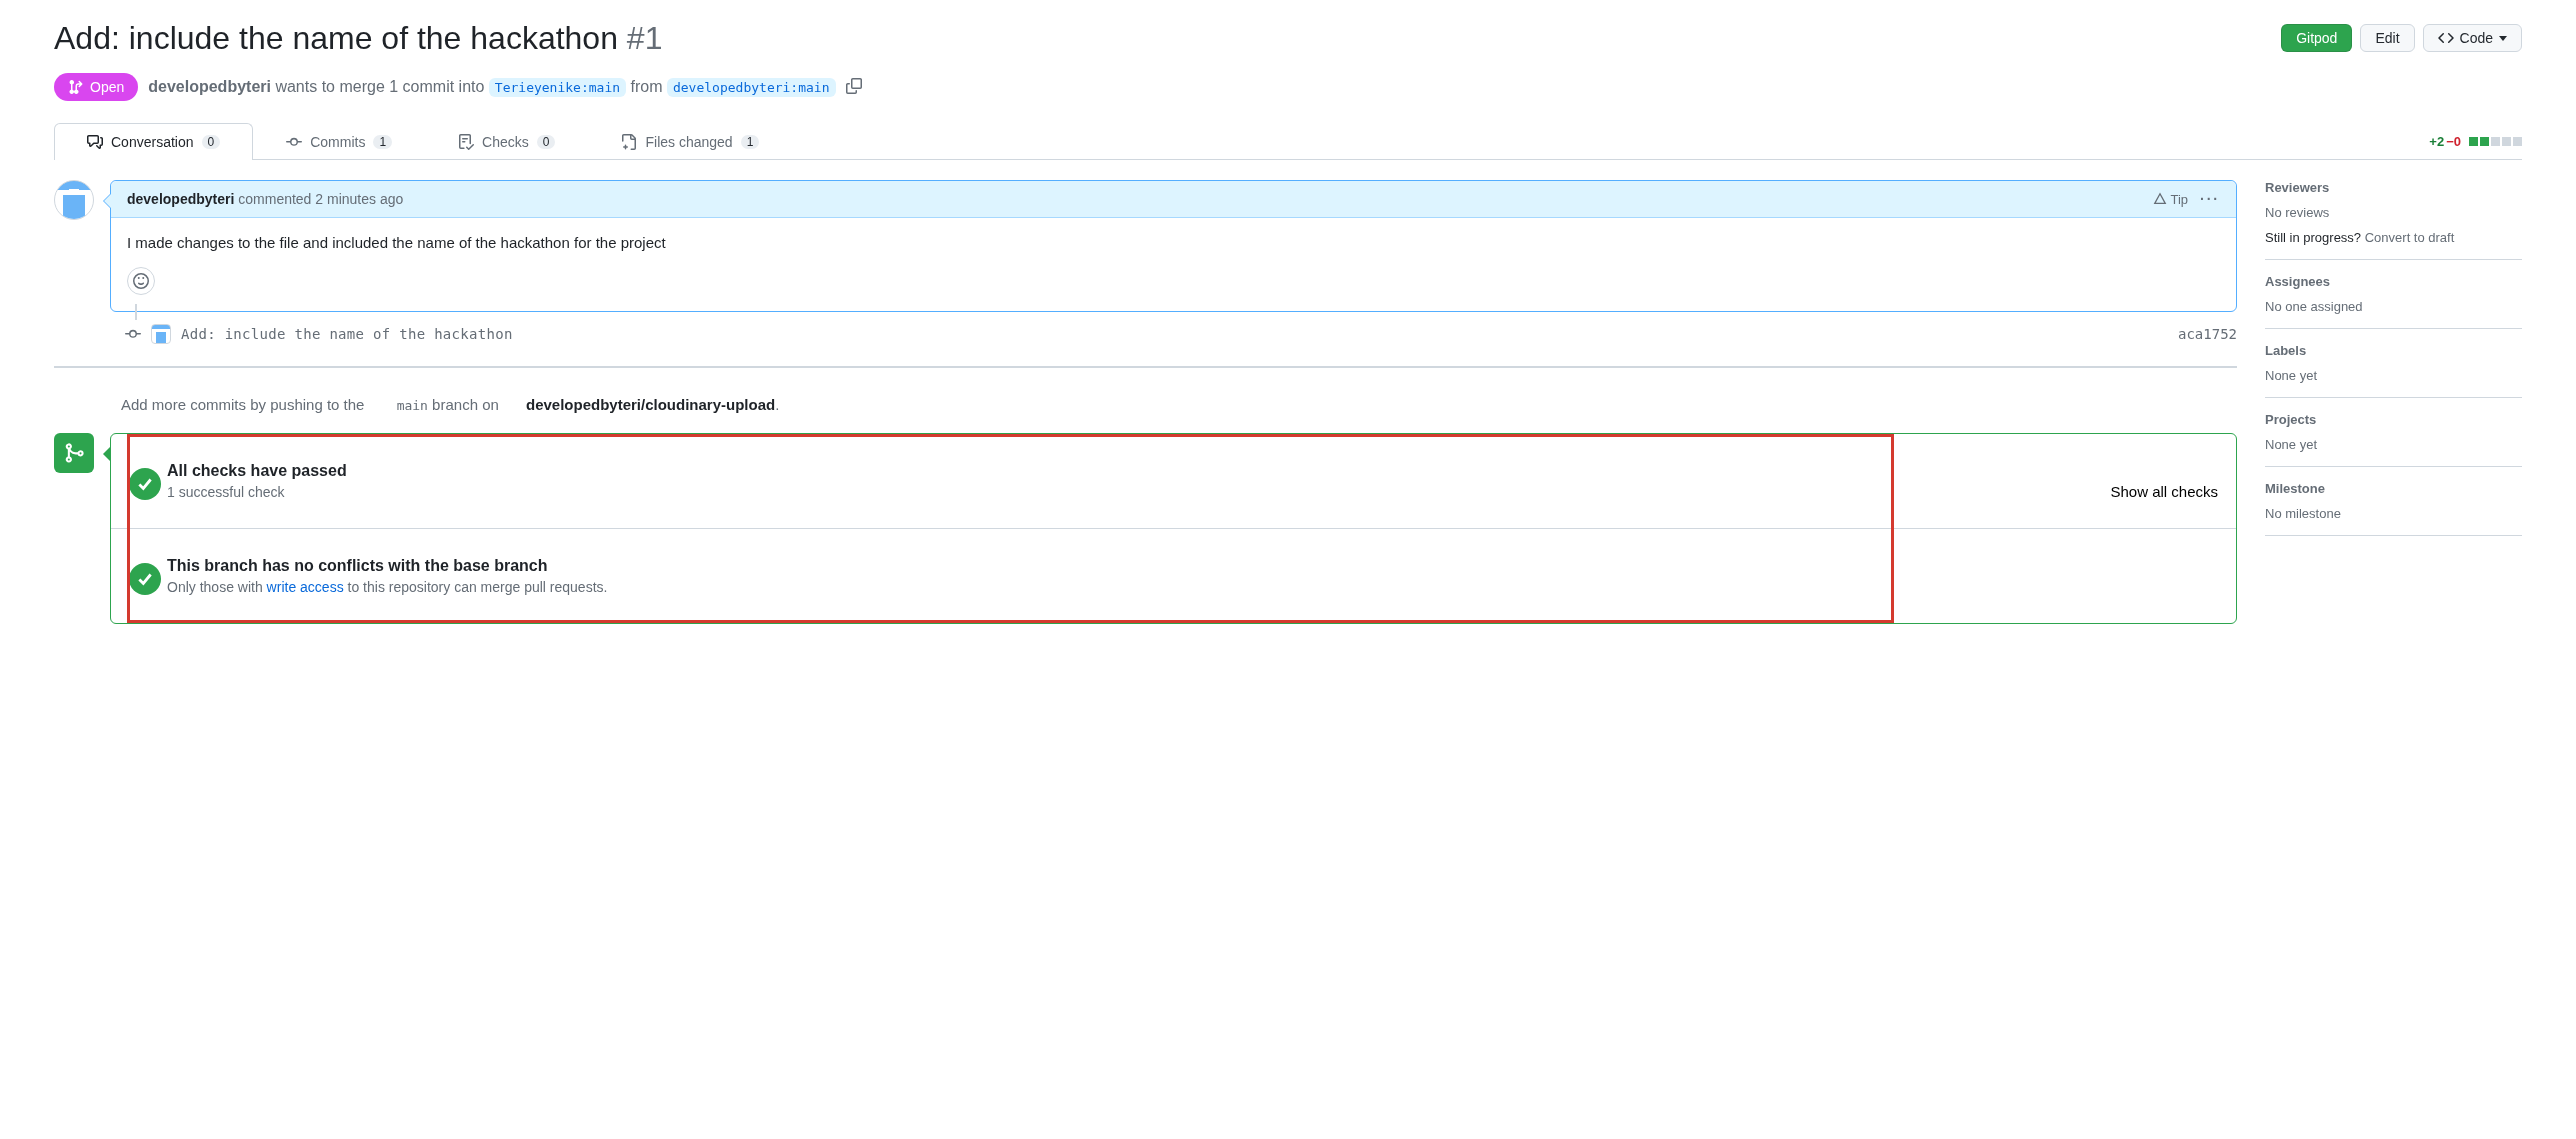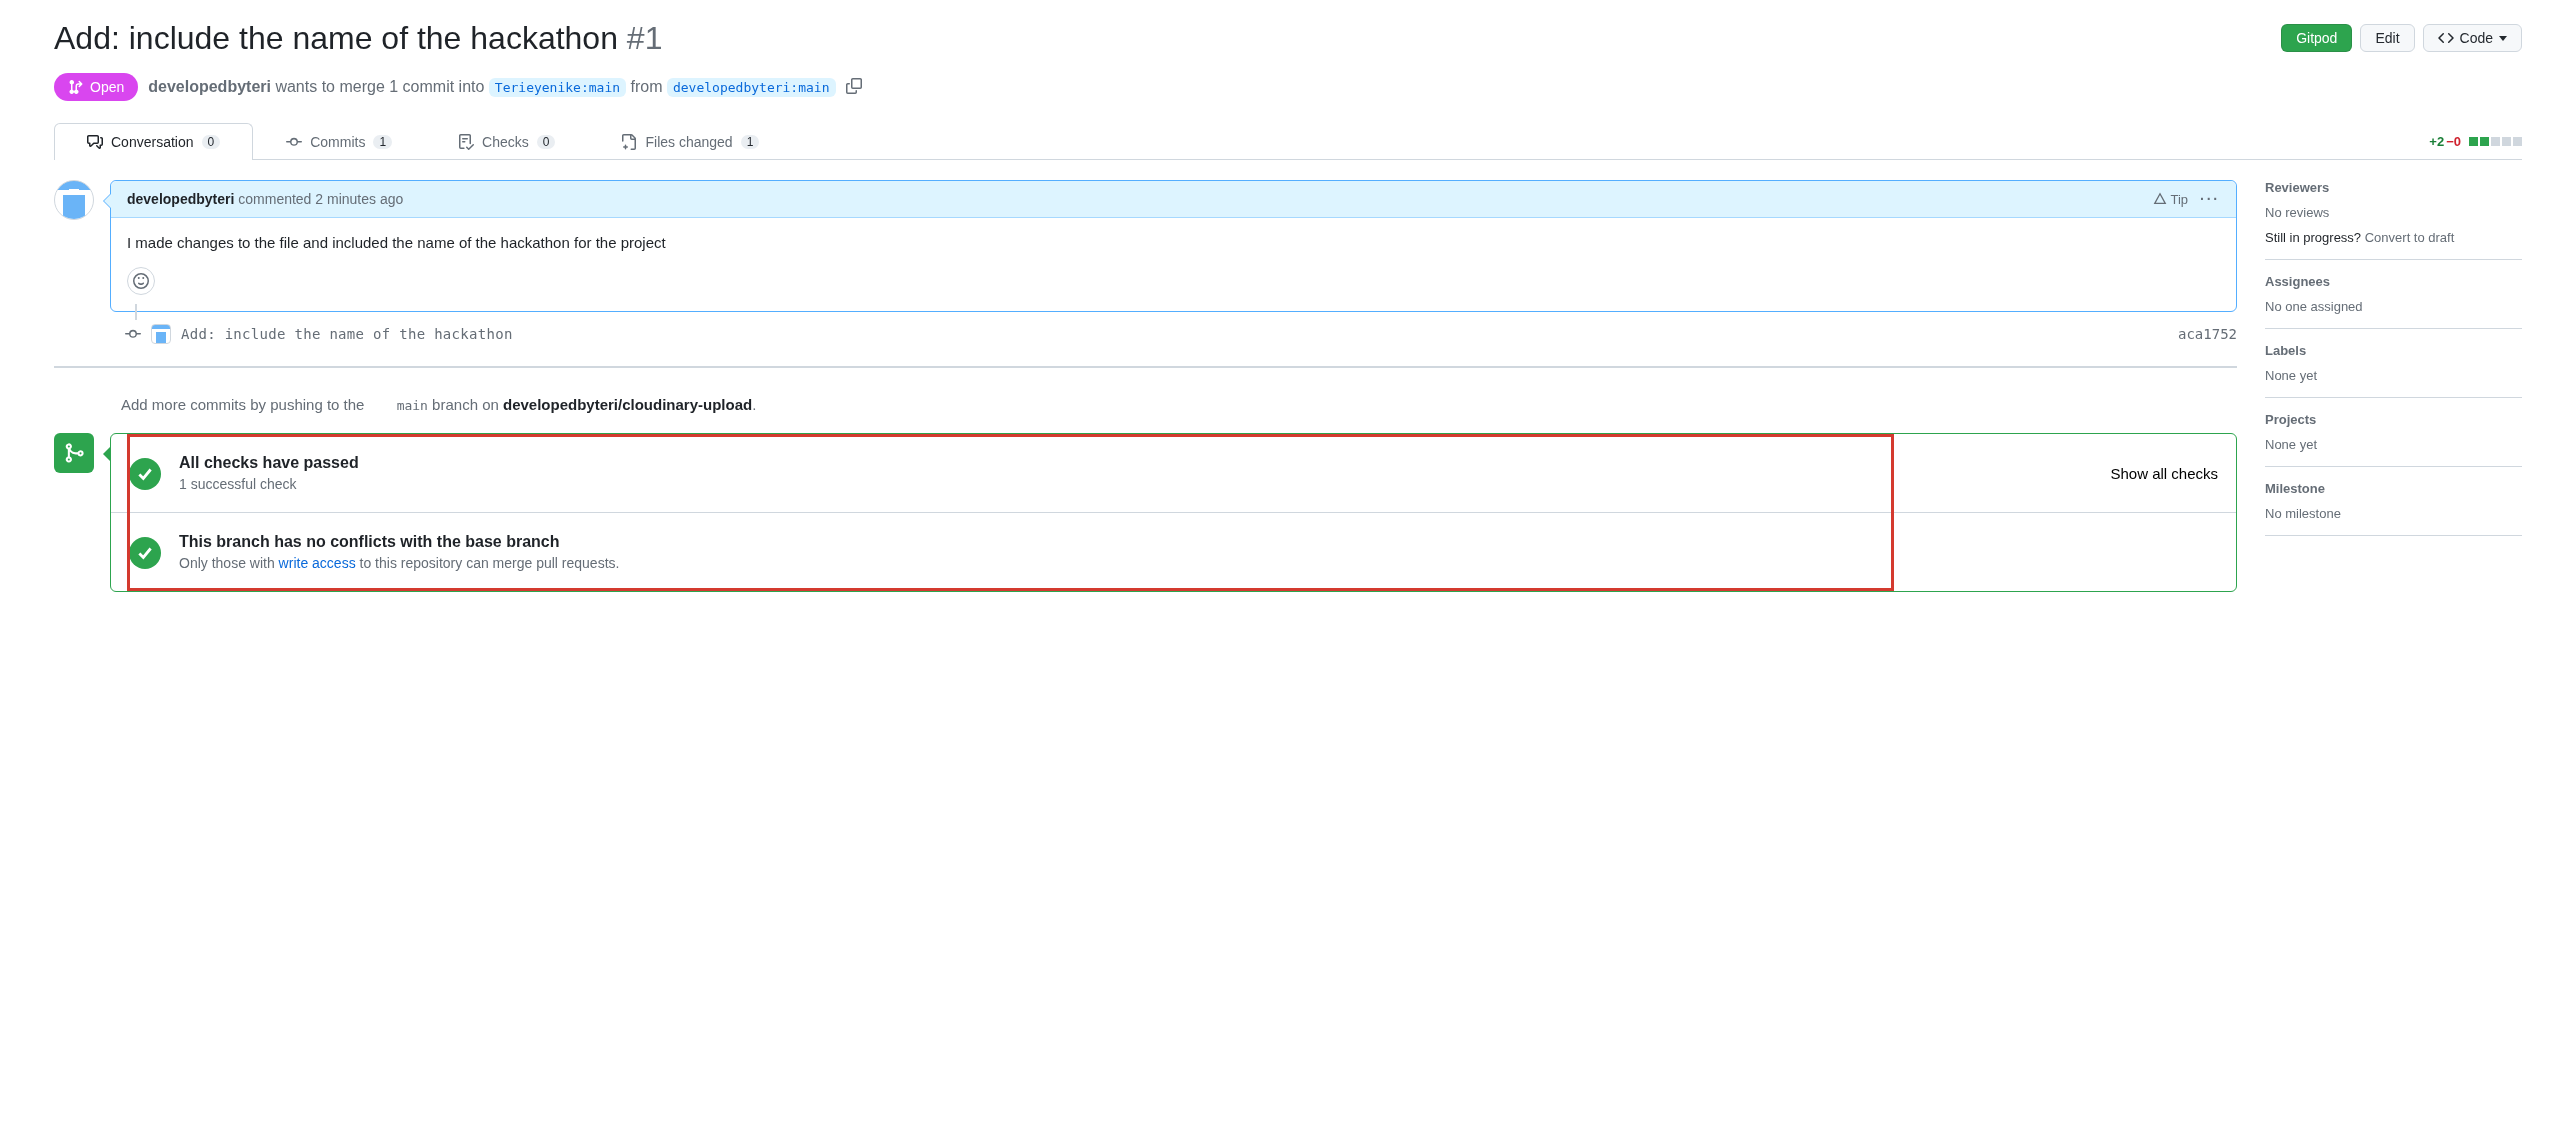--- a/index.html
+++ b/index.html
@@ -122,40 +122,40 @@
     content:''; position:absolute; left: 81px; top:-8px; bottom:auto; height:16px; width:2px; background:#d0d7de;
   }
   .commit-icon { color: #656d76; }
   .commit-msg { font-family: ui-monospace, SFMono-Regular, Menlo, monospace; color: #656d76; flex:1; letter-spacing: 0.3px; }
   .commit-sha { font-family: ui-monospace, SFMono-Regular, Menlo, monospace; color: #656d76; }
 
   .hr { border-top: 2px solid #d0d7de; margin: 10px 0 20px 0; }
 
   .push-hint { color: #656d76; padding: 8px 0 20px 67px; font-size: 15px; }
   .push-hint code { font-family: ui-monospace, SFMono-Regular, Menlo, monospace; font-size: 13px; margin-left: 28px; }
-  .push-hint b { color: #1f2328; font-weight: 600; }
+  .push-hint b { color: #1f2328; font-weight: 600; margin-left: 23px; }
 
   .merge-area { display: flex; gap: 16px; }
   .merge-badge {
     width: 40px; height: 40px; background: #2da44e; border-radius: 6px;
     display: flex; align-items: center; justify-content: center; flex-shrink: 0;
   }
   .merge-badge svg { fill: #fff; }
   .merge-box {
     flex: 1; border: 1px solid #2da44e; border-radius: 6px; position: relative;
   }
   .merge-box::before {
     content:''; position:absolute; left:-8px; top:12px;
     border:8px solid transparent; border-right-color:#2da44e; border-left:none;
   }
   .merge-box::after {
     content:''; position:absolute; left:-7px; top:12px;
     border:8px solid transparent; border-right-color:#fff; border-left:none;
   }
-  .merge-section { padding: 20px 18px; display: flex; gap: 18px; align-items: center; }
+  .merge-section { padding: 28px 18px; display: flex; gap: 6px; align-items: flex-end; }
   .merge-section + .merge-section { border-top: 1px solid #d0d7de; }
   .check-circle {
     width: 32px; height: 32px; background: #2da44e; border-radius: 50%;
     display: flex; align-items: center; justify-content: center; flex-shrink: 0; margin-top: 2px;
   }
   .check-circle svg { stroke: #fff; }
   .merge-text h3 { margin: 0 0 4px 0; font-size: 16px; font-weight: 600; color: #1f2328; }
   .merge-text p { margin: 0; color: #656d76; font-size: 14px; }
   .merge-text a { color: #0969da; text-decoration: none; }
   .show-checks { margin-left: auto; color: #000000; cursor: pointer; font-size: 15px; }

